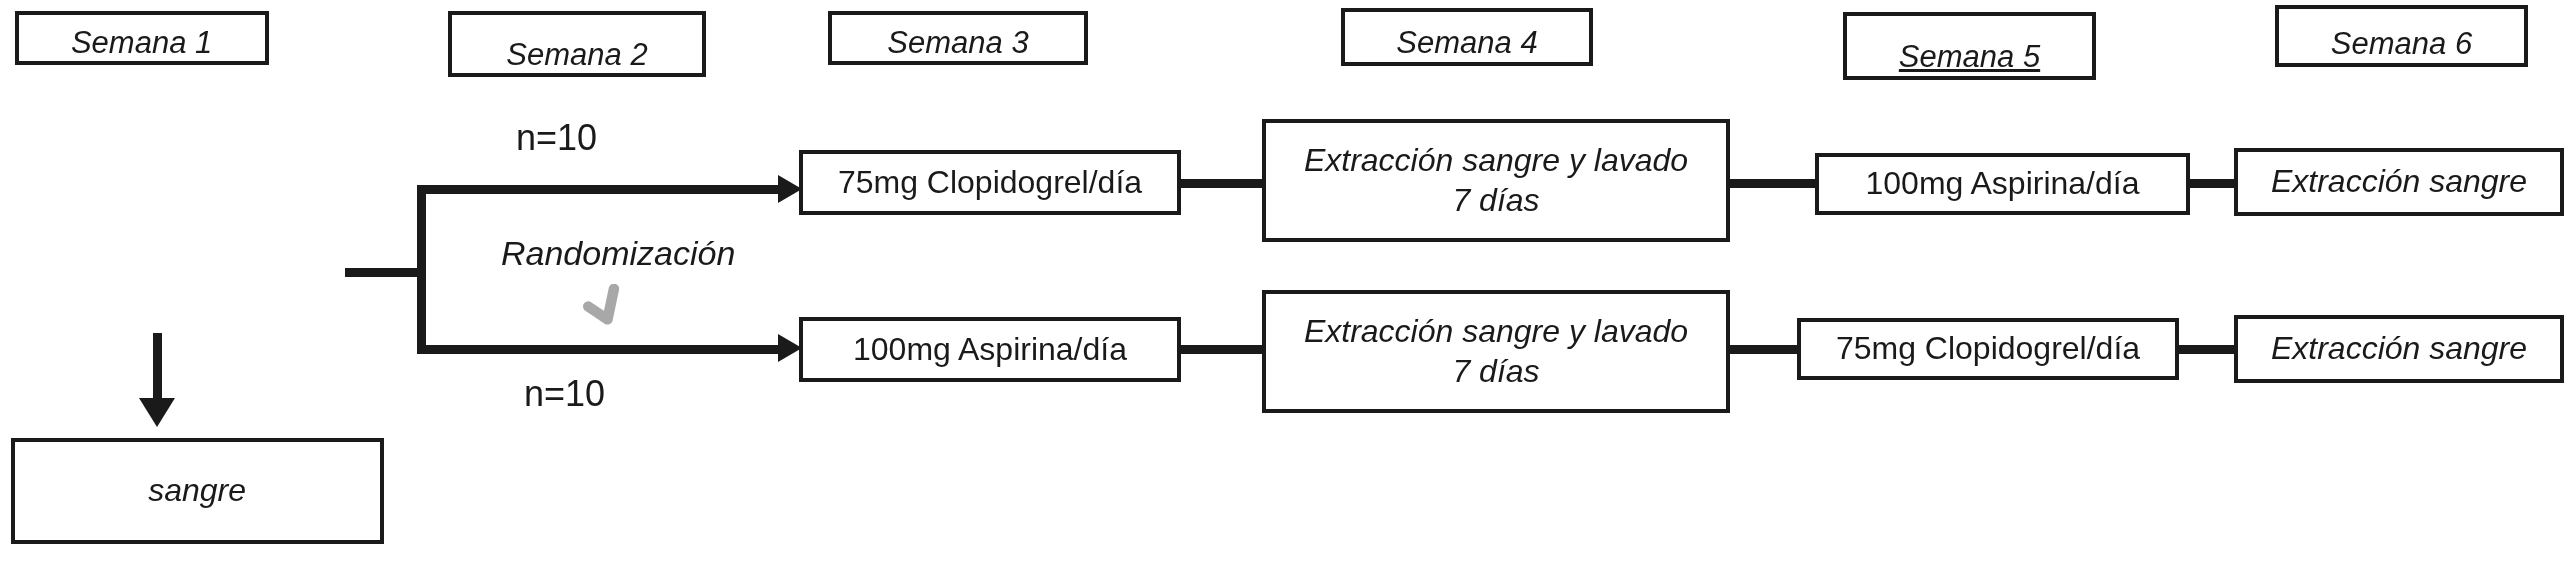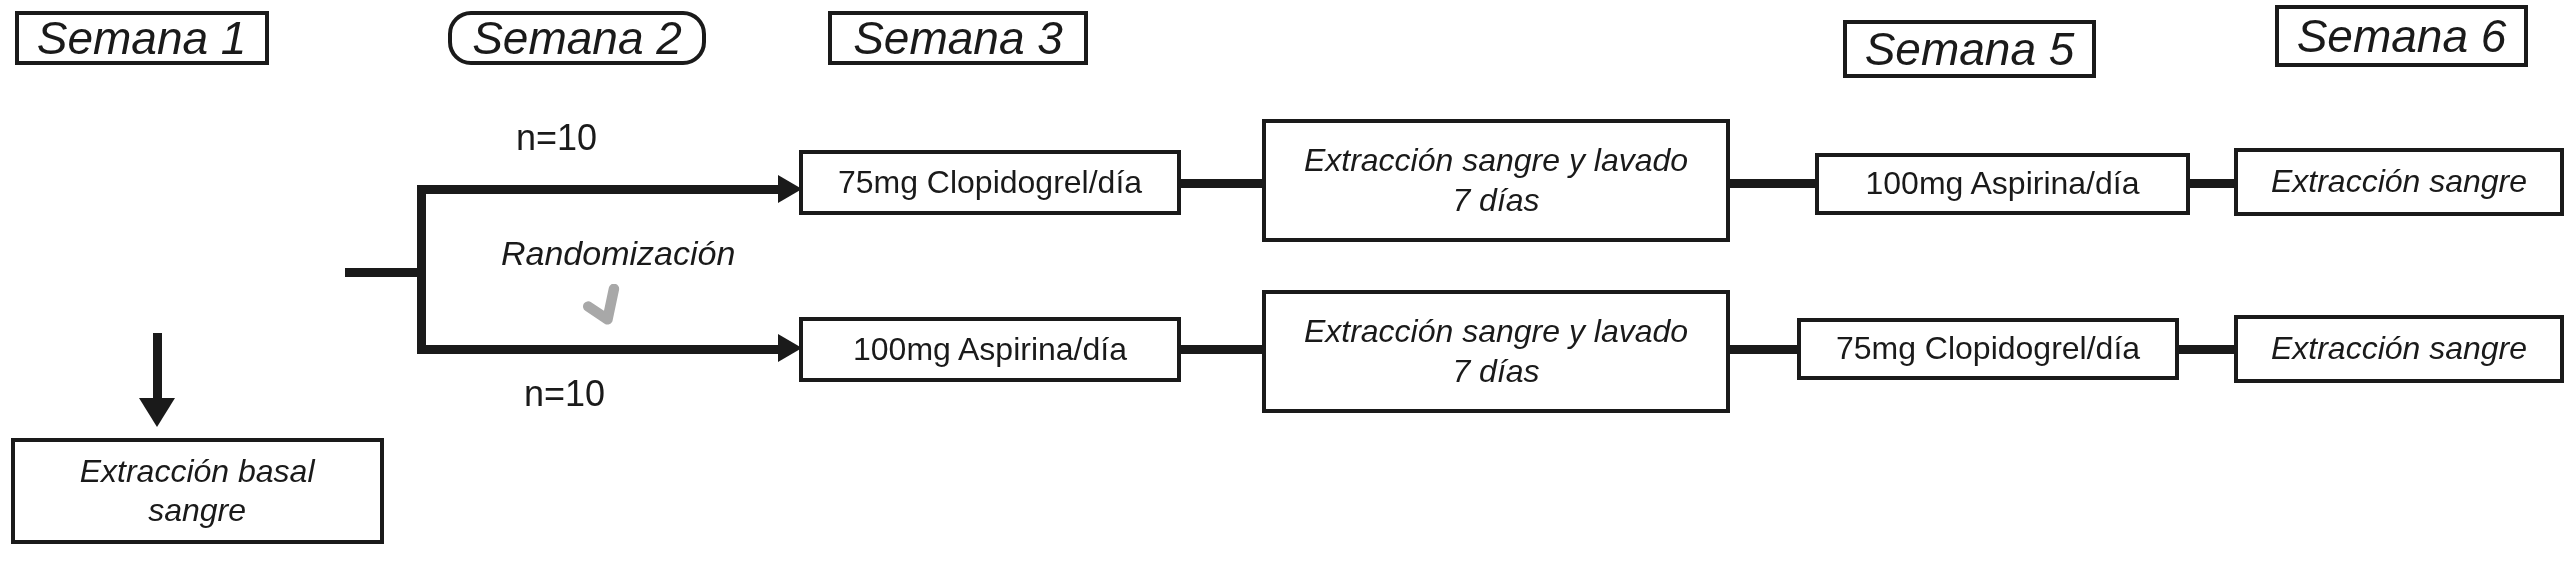--- a/index.html
+++ b/index.html
@@ -23,21 +23,22 @@
     display: flex;
     align-items: center;
     justify-content: center;
     text-align: center;
     color: #1a1a1a;
     line-height: 1.22;
     z-index: 3;
   }
   .node.week {
     font-style: italic;
-    font-size: 46px;
+    font-size: 31px;
+    align-items: flex-end;
   }
   .node.plain {
     font-style: normal;
     font-size: 32px;
     text-align: right;
   }
   .node.ital {
     font-style: italic;
     font-size: 32px;
   }
@@ -81,27 +82,30 @@
   }
 </style>
 </head>
 <body>
 
 <div id="canvas">
 
   <div class="node week" style="left:14.6px; top:11.4px; width:254px; height:54px;">
     <span>Semana 1</span>
   </div>
-  <div class="node week" style="left:448px; top:11.4px; width:258px; height:54px;border-radius:23px;">
+  <div class="node week" style="left:448px; top:11.4px; width:258px; height:66px;">
     <span>Semana 2</span>
   </div>
   <div class="node week" style="left:828px; top:11.4px; width:260px; height:54px;">
     <span>Semana 3</span>
   </div>
-  <div class="node week" style="left:1843px; top:20px; width:253px; height:58px;">
+  <div class="node week" style="left:1341px; top:8px; width:252px; height:58px;">
+    <span>Semana 4</span>
+  </div>
+  <div class="node week" style="left:1843px; top:12px; width:253px; height:68px;text-decoration:underline;">
     <span>Semana 5</span>
   </div>
   <div class="node week" style="left:2265px; top:4.9px; width:253px; height:62px;margin-left:10px;">
     <span>Semana 6</span>
   </div>
 
   <div class="label n" style="left:516px; top:117px;">
     <span>n=10</span>
   </div>
   <div class="label n" style="left:524px; top:373px;">
@@ -110,21 +114,20 @@
 
   <div class="label rand" style="left:501px; top:234px;">
     <span>Randomización</span>
   </div>
   <svg class="rand-glyph" style="left:583px; top:284px;" width="49" height="45" viewBox="0 0 60 56">
     <path d="M6 28 L30 44 L38 6" stroke="#a8a8a8" stroke-width="13" stroke-linecap="round" stroke-linejoin="round" fill="none"></path>
   </svg>
 
 
   <div class="node ital" style="left:10.6px; top:438px; width:373px; height:106px; flex-direction:column;">
-    <span>Extracción basal</span>
     <span>sangre</span>
   </div>
 
   <div class="conn" style="left:345px; top:268px; width:81px; height:9px;"></div>
 
   <div class="conn" style="left:417px; top:185px; width:9px; height:169px;"></div>
 
   <div class="conn" style="left:417px; top:185px; width:365px; height:9px;"></div>
   <div class="arrowhead" style="left:778px; top:175px;"></div>
 

